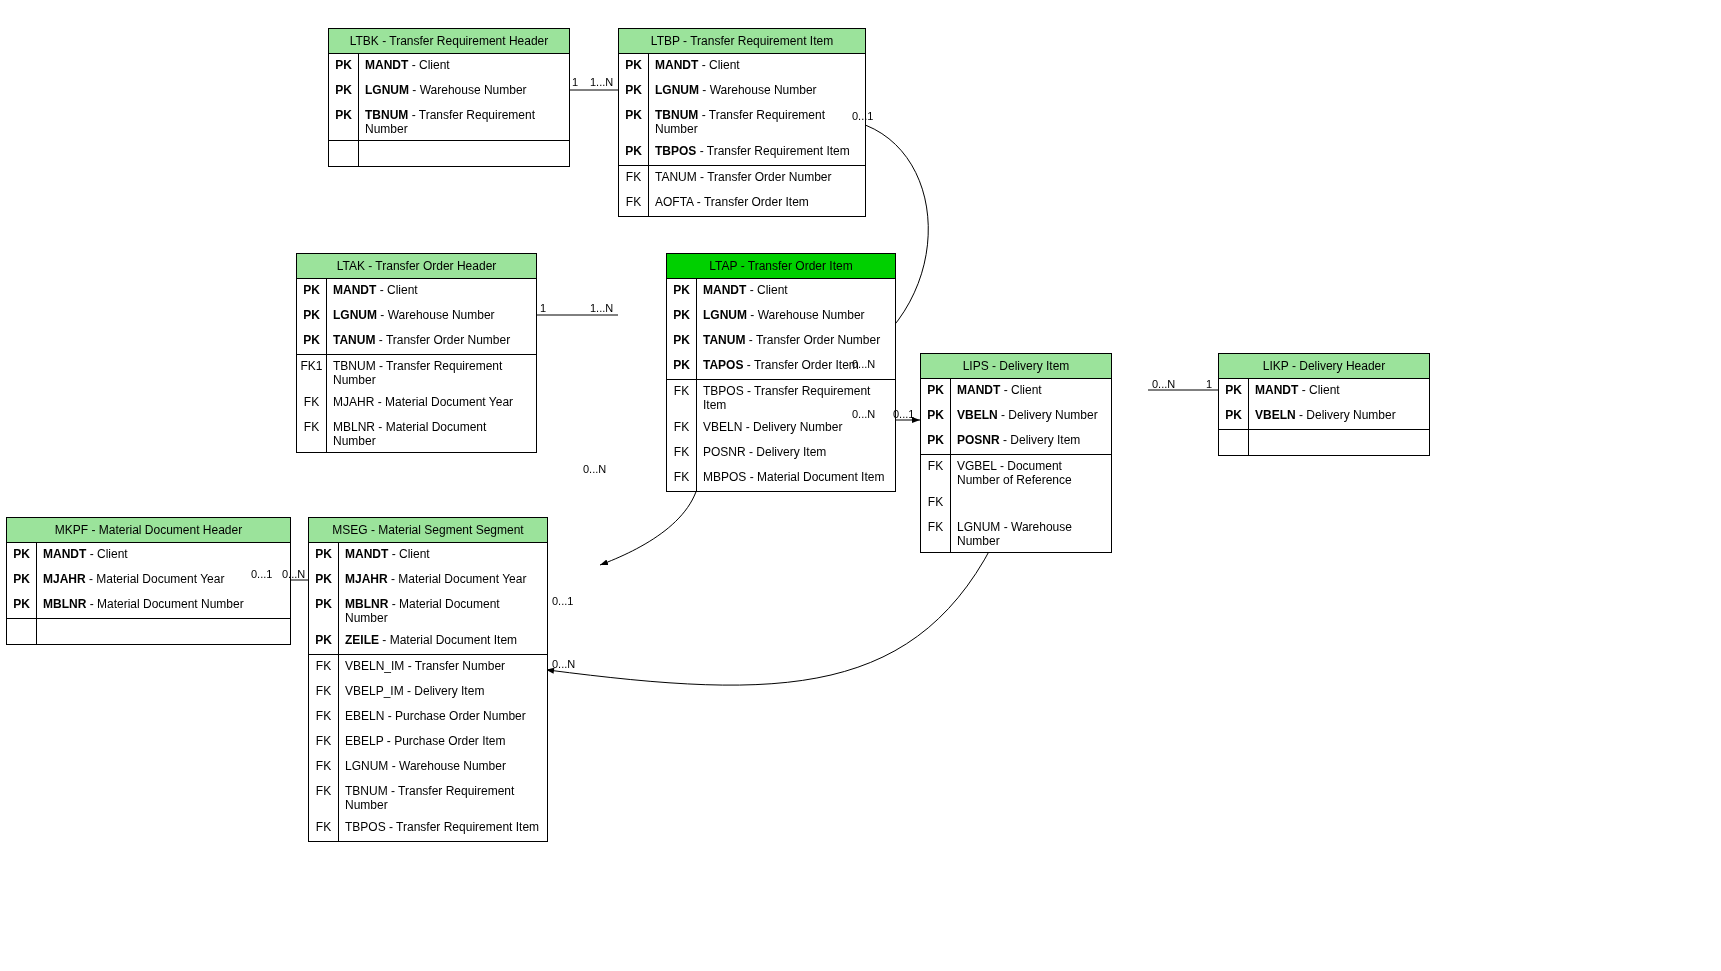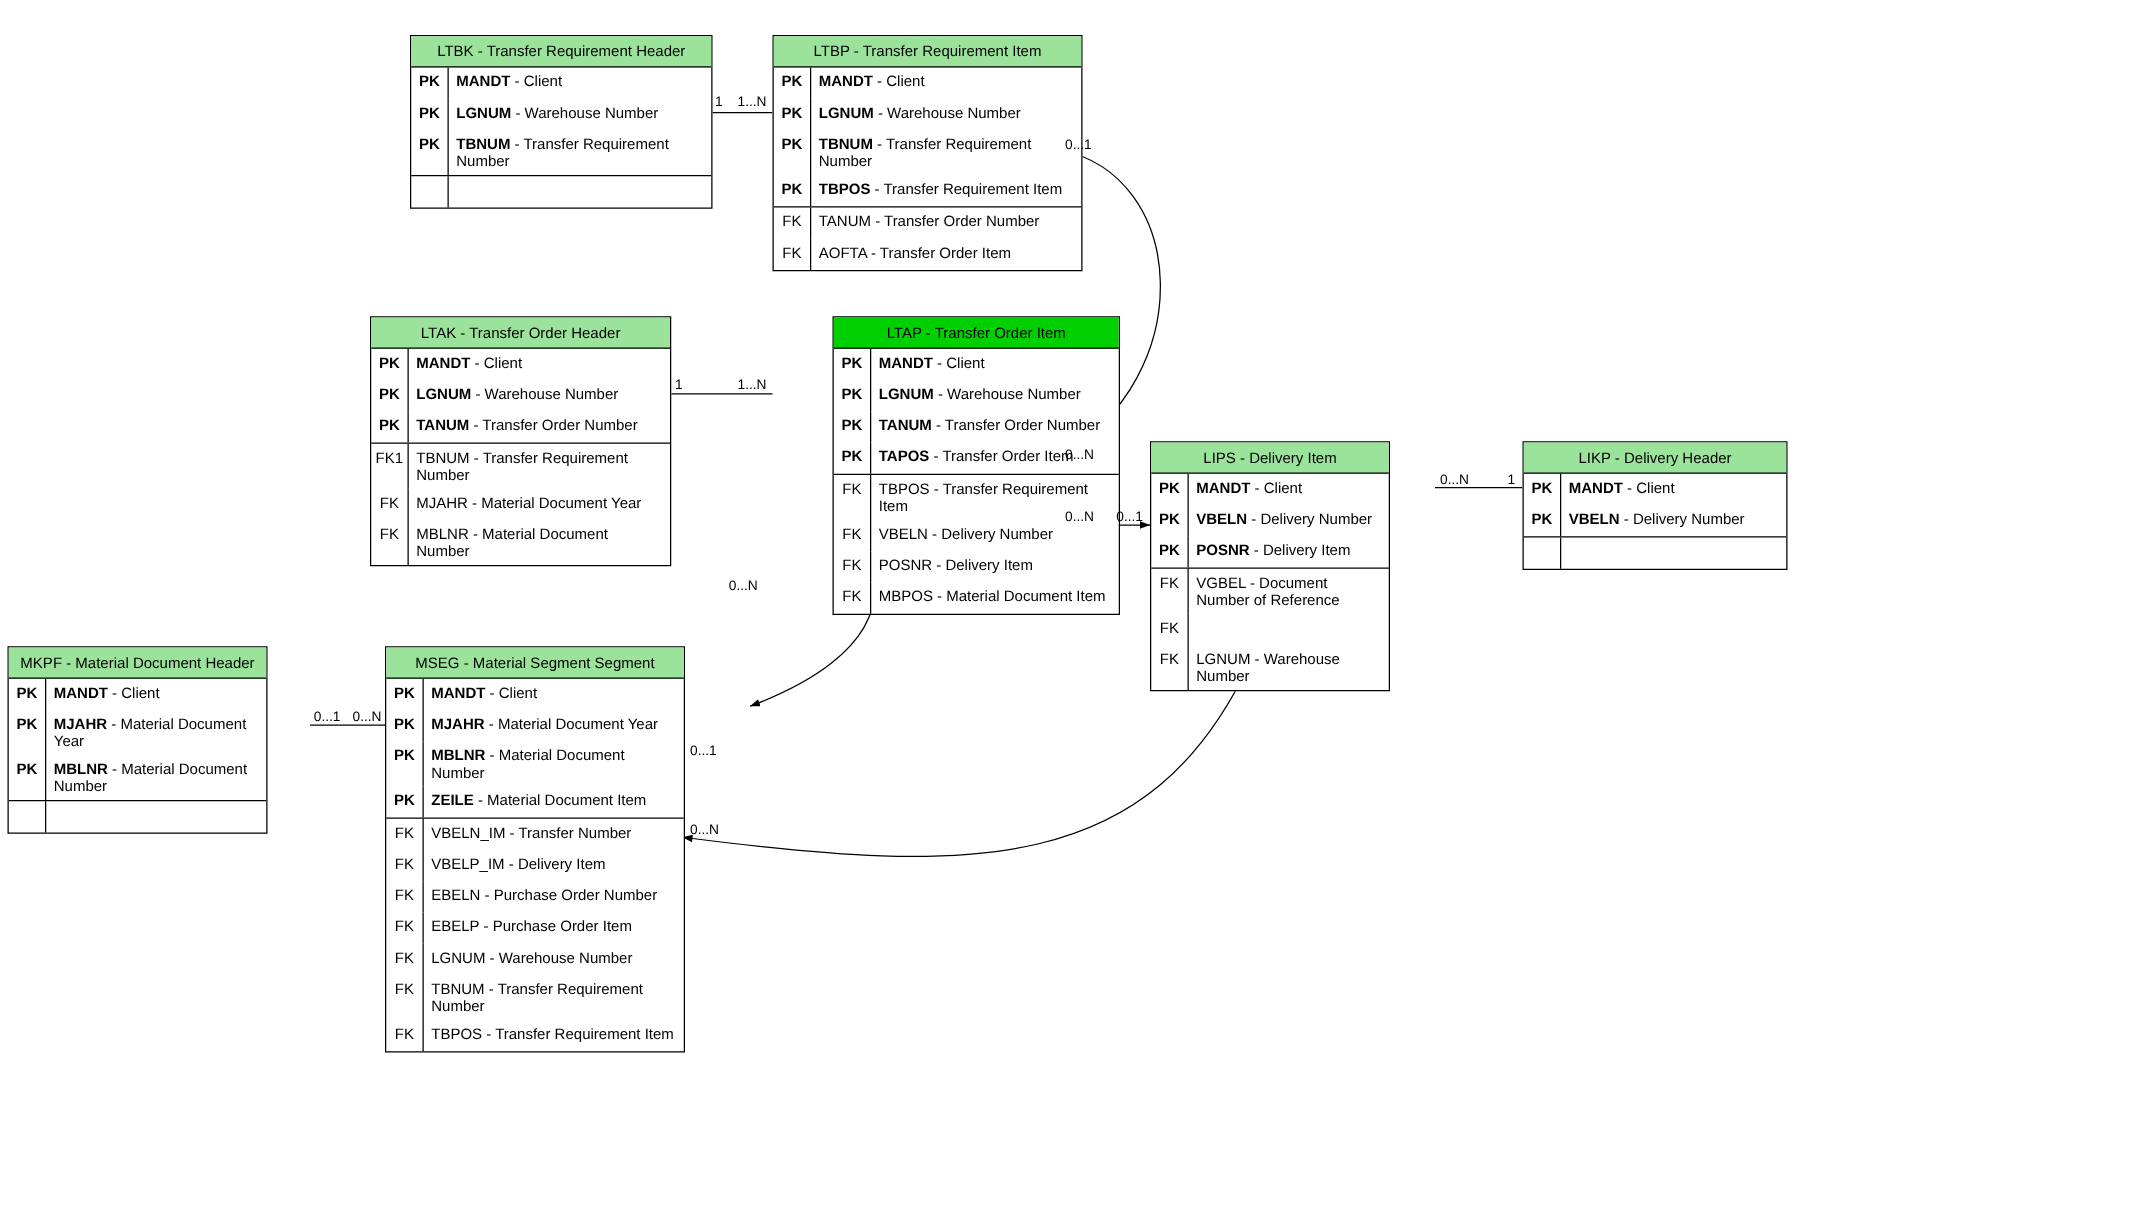--- a/index.html
+++ b/index.html
@@ -269,21 +269,21 @@
         <div class="fieldcol"><span class="fname">VBELN</span> - Delivery Number</div>
       </div>
     </div>
   <div class="sep"></div>
   <div class="row">
       <div class="keycol"></div>
       <div class="fieldcol">&nbsp;</div>
     </div>
 </div>
 
-<div class="entity" style="left:6px; top:517px; width:208px;">
+<div class="entity" style="left:6px; top:517px; width:285px;">
   <div class="entity-title title-green">MKPF - Material Document Header</div>
   <div id="mkpf-pk">
       <div class="row">
         <div class="keycol" style="font-weight: bold;">PK</div>
         <div class="fieldcol"><span class="fname">MANDT</span> - Client</div>
       </div>
       <div class="row">
         <div class="keycol" style="font-weight: bold;">PK</div>
         <div class="fieldcol"><span class="fname">MJAHR</span> - Material Document Year</div>
       </div>

